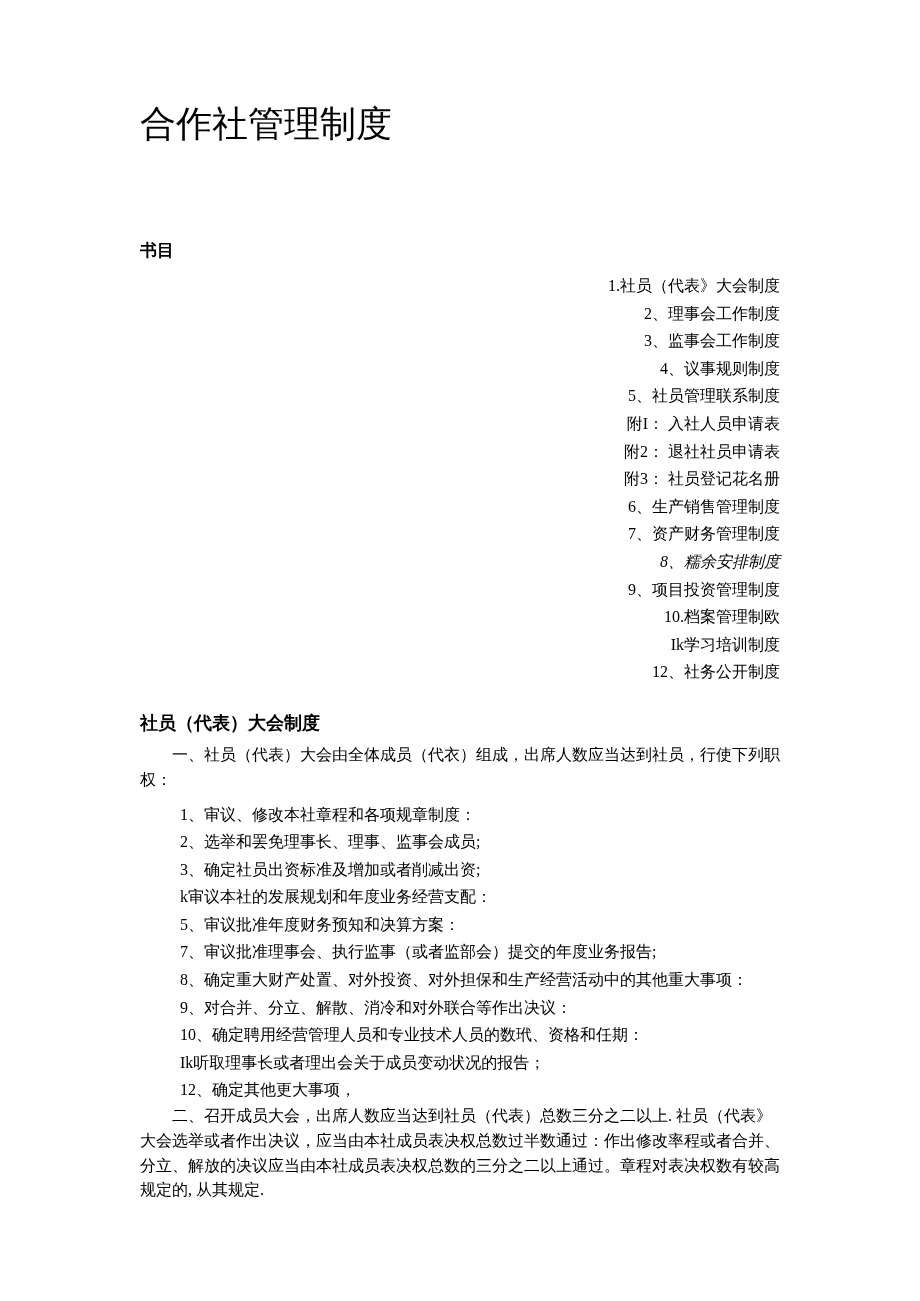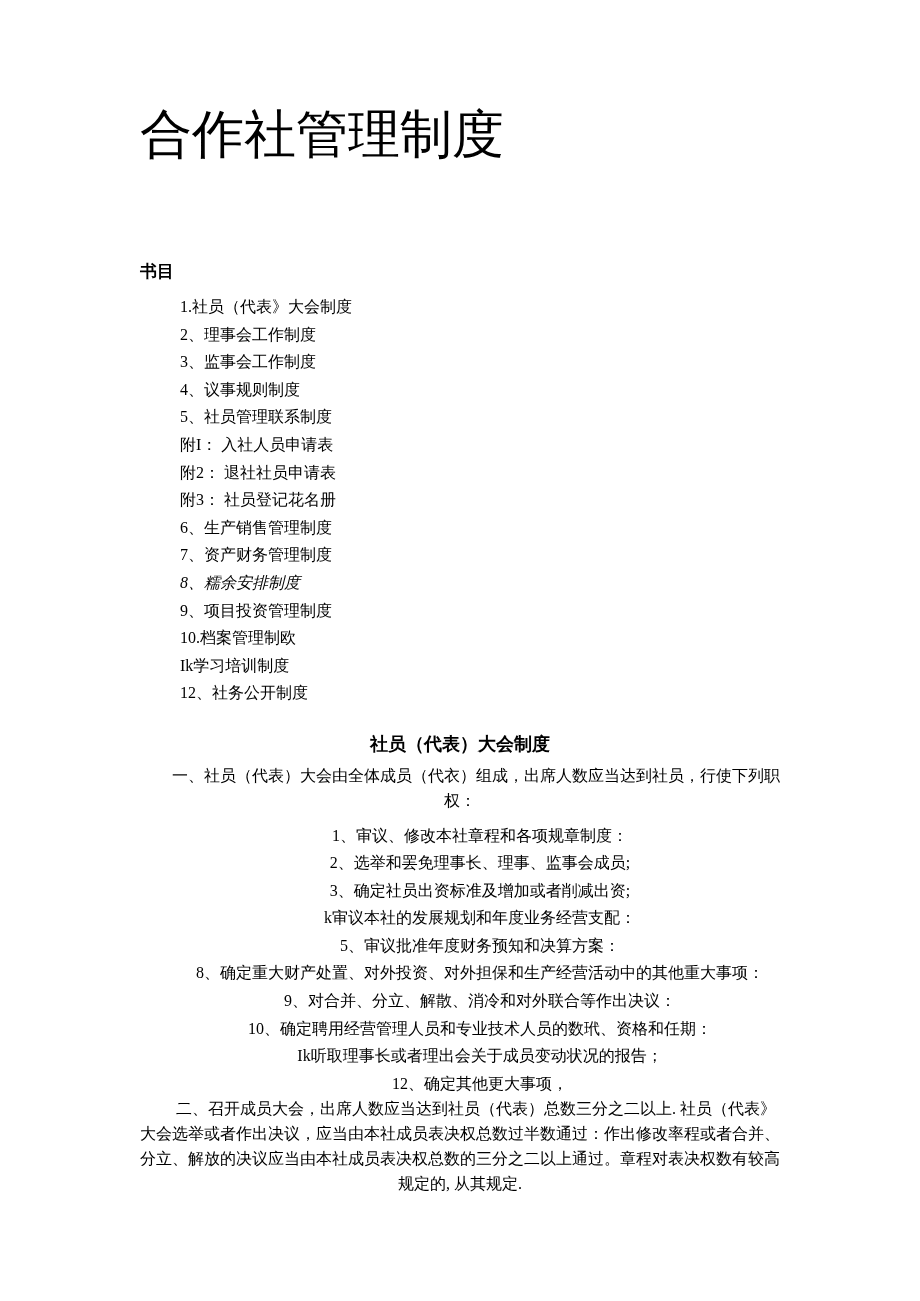--- a/index.html
+++ b/index.html
@@ -5,40 +5,41 @@
     * { margin: 0; padding: 0; box-sizing: border-box; }
     body {
       width: 920px;
       min-height: 1301px;
       background: #ffffff;
       font-family: "SimSun", "宋体", serif;
       color: #000;
       padding: 100px 140px 60px 140px;
     }
     .title {
-      font-size: 52px;
+      font-size: 36px;
       font-weight: normal;
       margin-bottom: 90px;
       font-family: "SimSun", "宋体", serif;
     }
     .section-header {
       font-size: 17px;
       font-weight: bold;
       margin-bottom: 10px;
       font-family: "SimHei", "黑体", sans-serif;
     }
     .toc-list {
       list-style: none;
       padding-left: 40px;
       margin-bottom: 25px;
     }
     .toc-list li {
       font-size: 16px;
       line-height: 1.6;
       padding: 1px 0;
+      text-align: right;
     }
     .italic { font-style: italic; }
     .section-title {
       font-size: 18px;
       font-weight: bold;
       margin-bottom: 8px;
       font-family: "SimHei", "黑体", sans-serif;
     }
     .para {
       font-size: 16px;
@@ -54,21 +55,20 @@
       padding-left: 40px;
       margin-top: 8px;
     }
     .sub-list li {
       font-size: 16px;
       line-height: 1.6;
       padding: 1px 0;
     }
     .body-text {
       padding-left: 0;
-      text-align: center;
     }
     .section-block { margin-bottom: 8px; }
   </style>
 </head>
 <body>
 
 <h1 class="title">合作社管理制度</h1>
 
 <div class="section-block">
   <div class="section-header">书目</div>
@@ -94,20 +94,21 @@
 <div class="section-block body-text">
   <div class="section-title">社员（代表）大会制度</div>
   <div class="para">一、社员（代表）大会由全体成员（代衣）组成，出席人数应当达到社员，行使下列职</div>
   <div class="para-cont">权：</div>
   <ul class="sub-list">
     <li>1、审议、修改本社章程和各项规章制度：</li>
     <li>2、选举和罢免理事长、理事、监事会成员;</li>
     <li>3、确定社员出资标准及增加或者削减出资;</li>
     <li>k审议本社的发展规划和年度业务经营支配：</li>
     <li>5、审议批准年度财务预知和决算方案：</li>
+    <li>7、审议批准理事会、执行监事（或者监部会）提交的年度业务报告;</li>
     <li>8、确定重大财产处置、对外投资、对外担保和生产经营活动中的其他重大事项：</li>
     <li>9、对合并、分立、解散、消冷和对外联合等作出决议：</li>
     <li>10、确定聘用经营管理人员和专业技术人员的数玳、资格和任期：</li>
     <li>Ik听取理事长或者理出会关于成员变动状况的报告；</li>
     <li>12、确定其他更大事项，</li>
   </ul>
   <div class="para">二、召开成员大会，出席人数应当达到社员（代表）总数三分之二以上. 社员（代表》大会选举或者作出决议，应当由本社成员表决权总数过半数通过：作出修改率程或者合并、分立、解放的决议应当由本社成员表决权总数的三分之二以上通过。章程对表决权数有较高规定的, 从其规定.</div>
 </div>
 
 </body></html>

